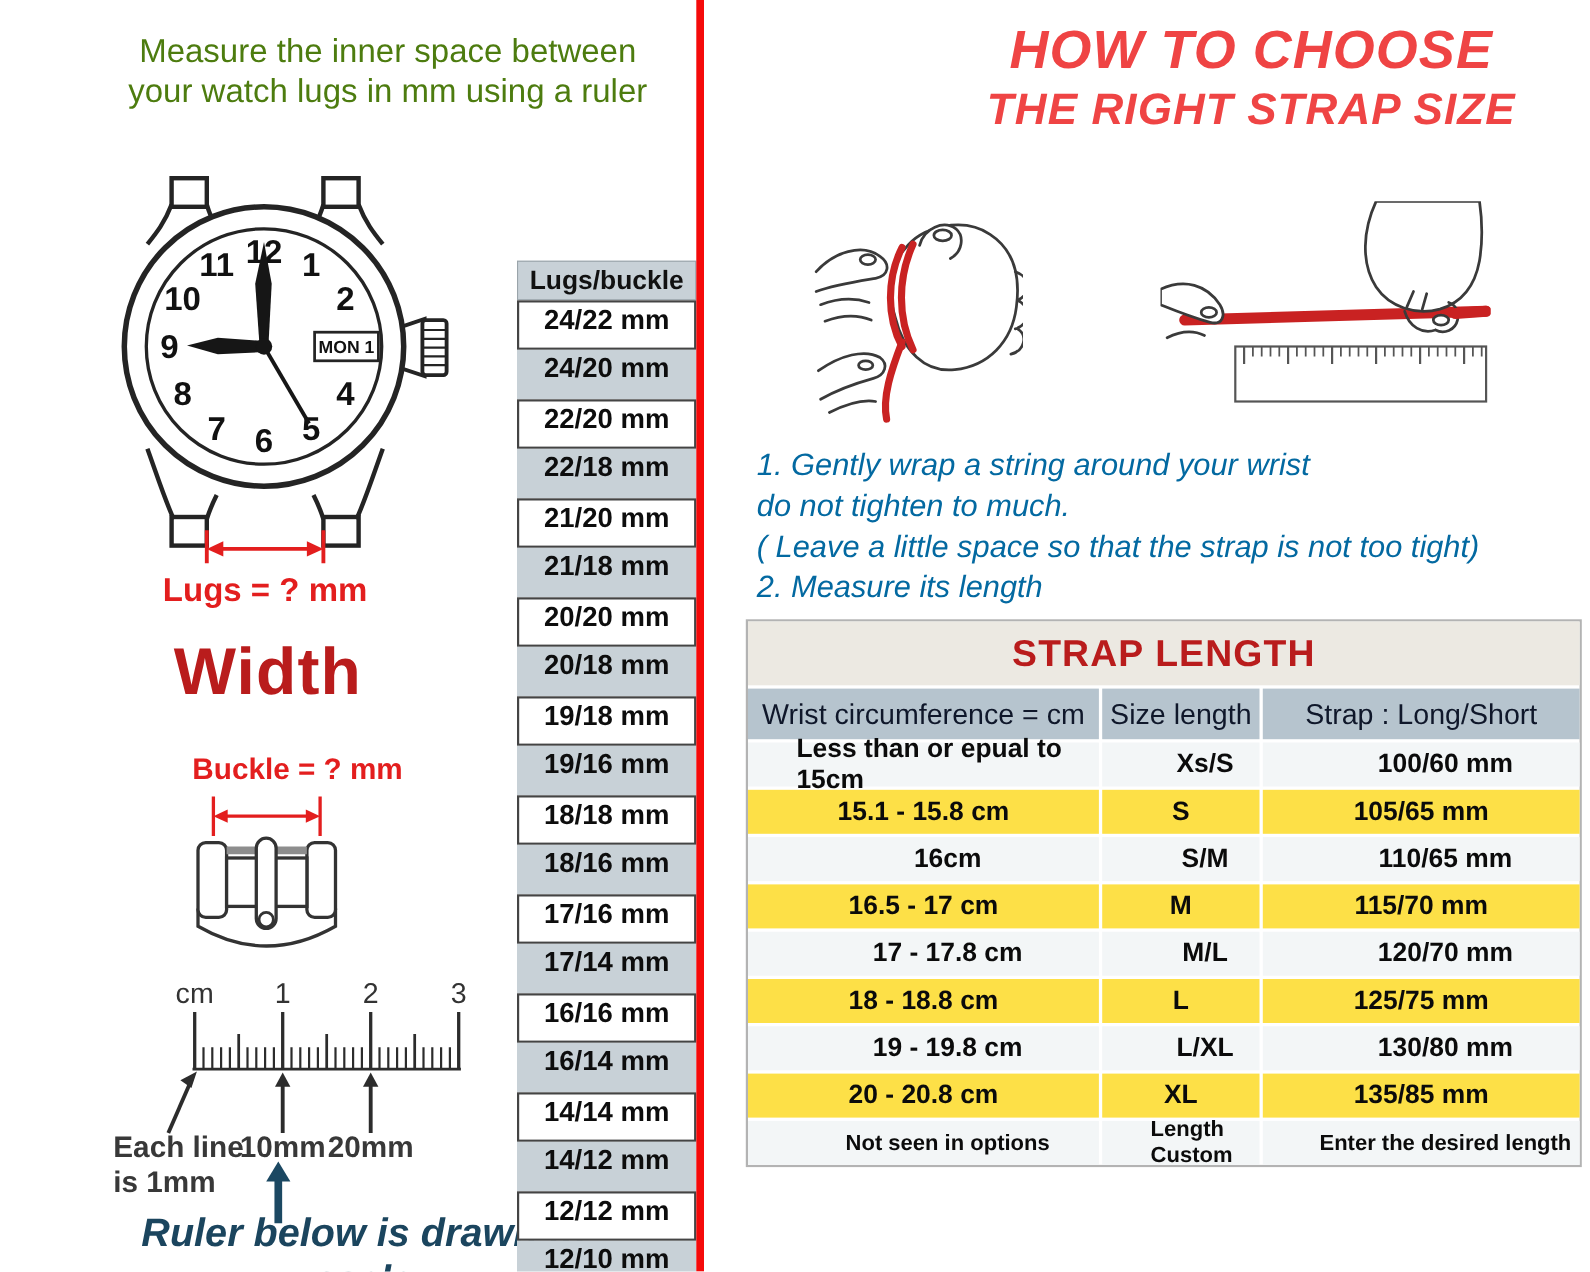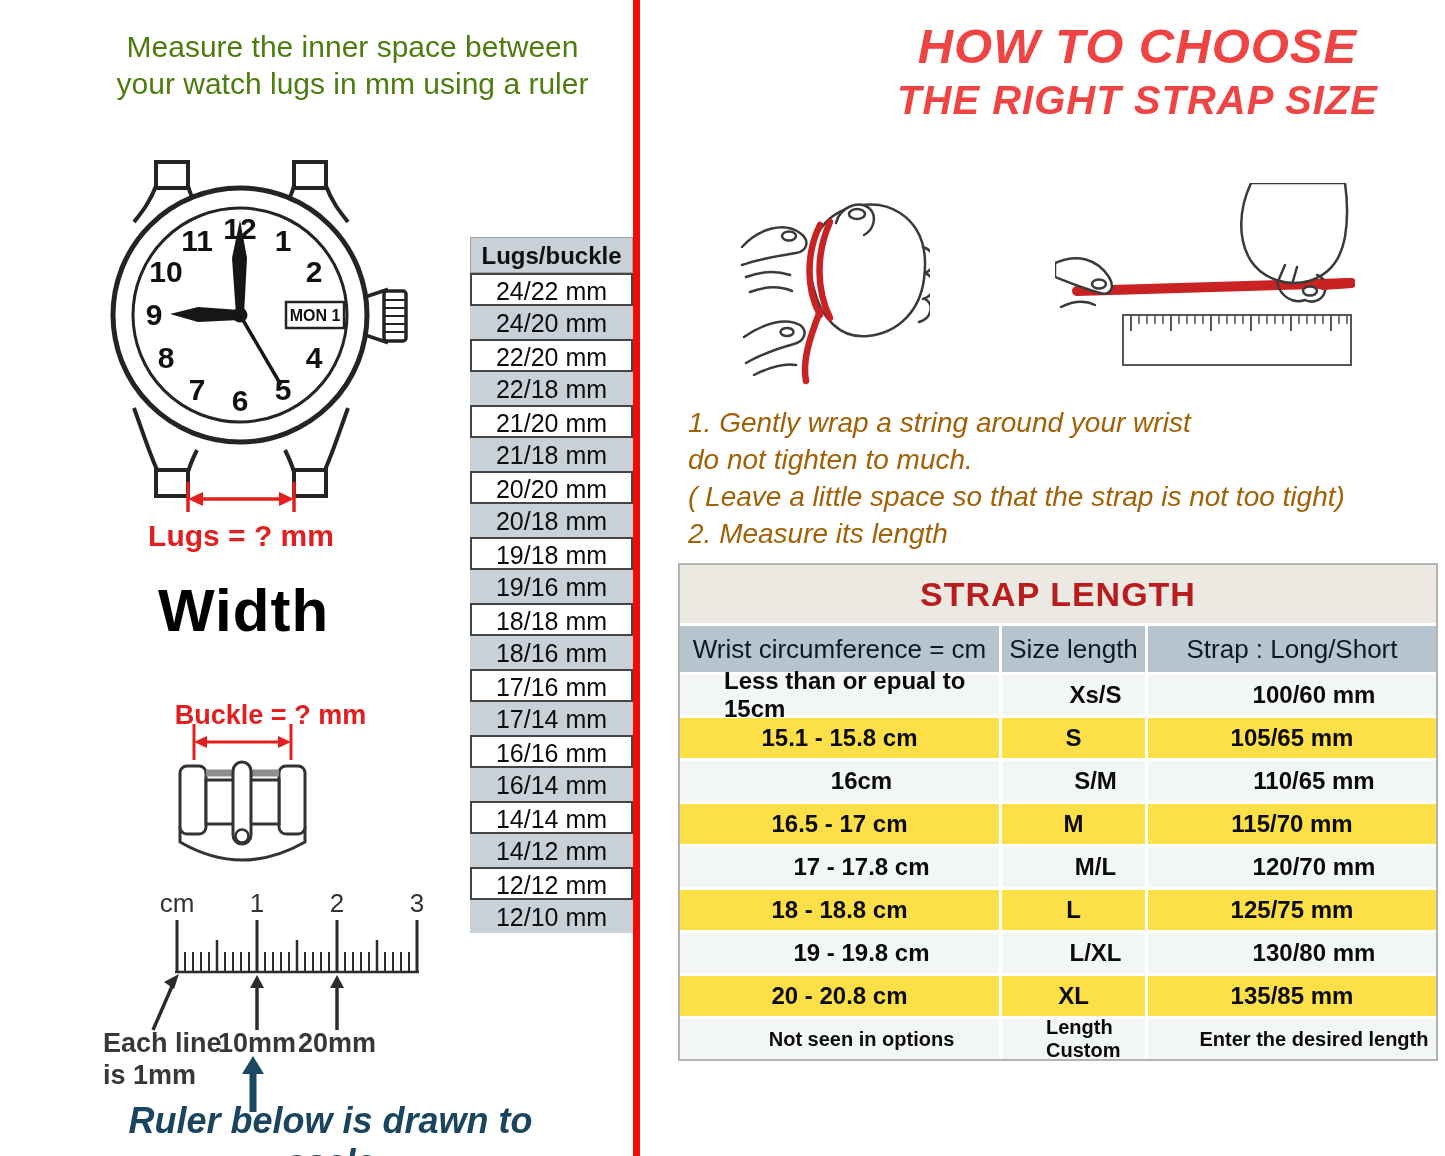--- a/index.html
+++ b/index.html
@@ -9,56 +9,56 @@
     font-family:"Liberation Sans", sans-serif; overflow:hidden;
   }
   .abs { position:absolute; }
 
   
   .left-title {
     left:70px; top:28px; width:565px; text-align:center;
     font-size:30px; line-height:37px; color:#4d7c0f; font-weight:400;
   }
   .width-label {
-    left:158px; top:576px; font-size:60px; font-weight:800; color:#000000;
+    left:158px; top:576px; font-size:60px; font-weight:800; color:#b91c1c;
     letter-spacing:1px;
   }
   .buckle-label {
     left:138px; top:684px; width:265px; text-align:center;
-    font-size:27px; font-weight:700; color:#e31e1e;margin-top:16px;
+    font-size:27px; font-weight:700; color:#e31e1e;
   }
   .scale-note {
     left:83px; top:1100px; width:495px; text-align:center;
     font-size:36px; font-weight:700; font-style:italic; color:#1b455e;
   }
 
   
   .size-list { left:470px; top:237px; width:163px; }
   .size-head {
     height:36px; line-height:36px; text-align:center; background:#c8d1d7;
     font-size:24px; font-weight:700; color:#111; border:1px solid #9aa4aa;
   }
   .sz {
-    height:33px; line-height:33px; text-align:center;
-    font-size:25px; font-weight:400; color:#0d0d0d;
+    height:45px; line-height:33px; text-align:center;
+    font-size:25px; font-weight:700; color:#0d0d0d;
   }
   .sz.w { background:#fff; border:2px solid #444; }
   .sz.g { background:#c8d1d7; line-height:35px; }
 
   
   .divider { left:633px; top:0; width:7px; height:1156px; background:#f50a0a; }
 
   
   .right-title { left:845px; top:18px; width:585px; text-align:center; color:#ef4444; }
   .right-title .l1 { font-size:49px; font-weight:800; font-style:italic; letter-spacing:1px; }
   .right-title .l2 { font-size:40px; font-weight:800; font-style:italic; margin-top:4px; letter-spacing:1px; }
 
   .instructions { left:688px; top:404px; width:700px; }
   .instructions div {
-    font-size:28px; line-height:37px; font-style:italic; color:#a16207;
+    font-size:28px; line-height:37px; font-style:italic; color:#0369a1;
   }
 
   
   .strap-table {
     left:678px; top:563px; width:760px; background:#fff;
     border:2px solid #b3b3b3; display:flex; flex-direction:column; gap:3px;
   }
   .t-title {
     height:58px; line-height:58px; text-align:center; background:#ece9e2;
     font-size:34px; font-weight:700; color:#b91c1c; letter-spacing:1px;

